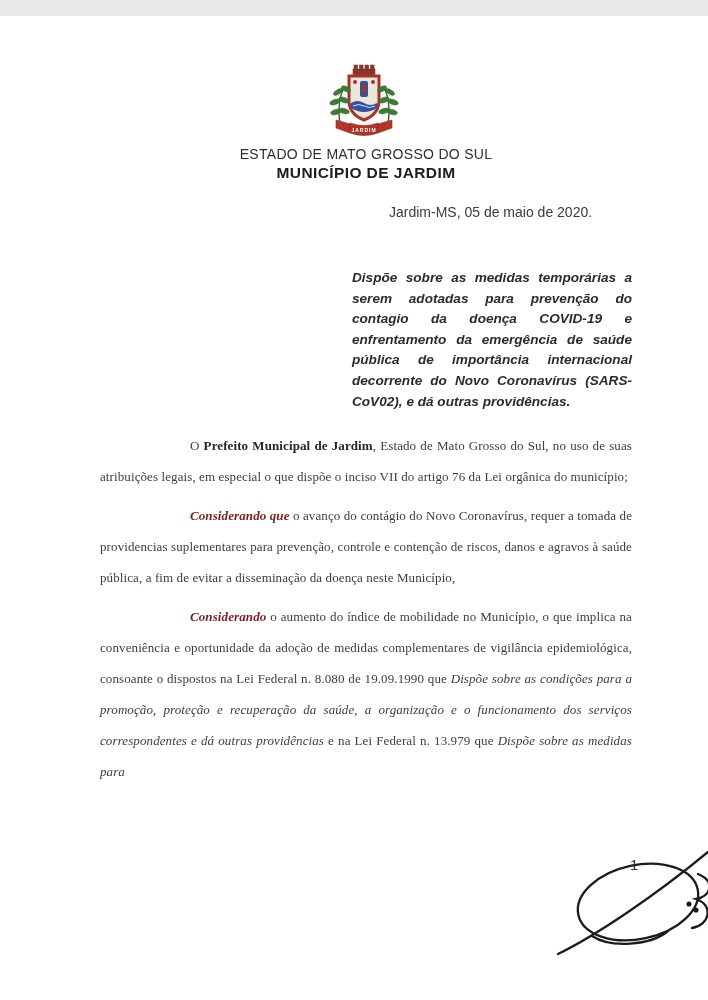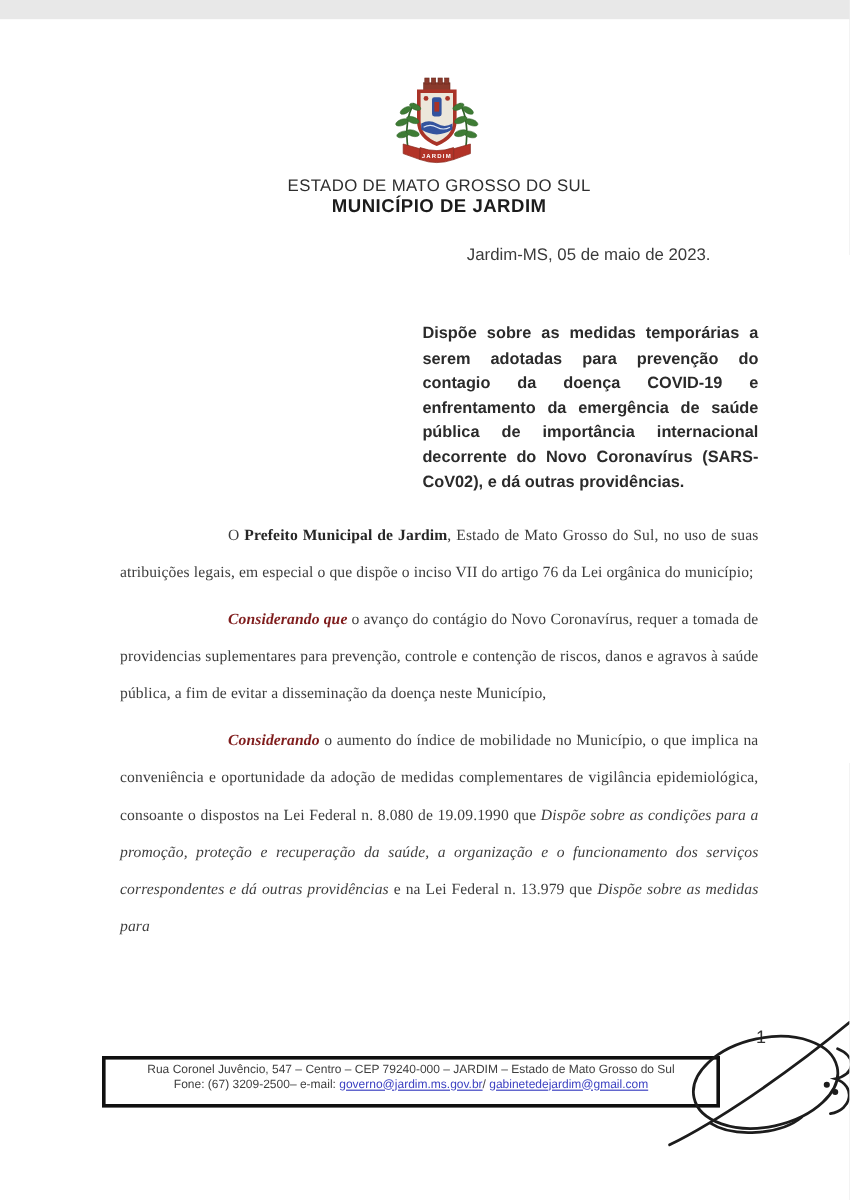--- a/index.html
+++ b/index.html
@@ -16,21 +16,21 @@
   .crest{position:absolute;left:324px;top:46px;width:80px;height:80px;}
   .org-lines{position:absolute;left:12px;top:129px;width:708px;text-align:center;}
   .state-line{font-size:14px;letter-spacing:.3px;color:#2e2e2e;line-height:18px;}
   .muni-line{font-size:15.5px;font-weight:bold;letter-spacing:.4px;color:#1c1c1c;line-height:19px;}
   
   .decree-number{position:absolute;left:100px;top:187px;font-size:15px;font-weight:bold;color:#1e1e1e;letter-spacing:.2px;}
   .decree-date{position:absolute;left:389px;top:188px;font-size:14px;color:#3b3b3b;}
   
   .epigraph{
     position:absolute;left:352px;top:252px;width:280px;
-    font-size:13.6px;font-weight:bold;
+    font-size:13.6px;font-weight:bold;font-style:italic;
     line-height:20.6px;text-align:justify;color:#2b2b2b;
   }
   
   .body-copy{
     position:absolute;left:100px;top:414px;width:532px;
     font-size:13px;line-height:31px;text-align:justify;color:#3d3d3d;
     letter-spacing:.1px;
     font-family:Liberation Serif, serif;
   }
   .body-copy p{margin:0 0 8px 0;text-indent:90px;}
@@ -100,36 +100,32 @@
     <path d="M68 58 L54 62 L54 71 L68 66 Z" fill="#b23327" stroke="#8a2a1f" stroke-width="0.6"></path>
     <path d="M26 61 Q40 66 54 61 L54 71 Q40 76 26 71 Z" fill="#b23327" stroke="#8a2a1f" stroke-width="0.6"></path>
     <text x="40" y="69.5" text-anchor="middle" font-size="5" font-weight="bold" fill="#ffffff" font-family="Liberation Sans, sans-serif" letter-spacing="1">JARDIM</text>
   </svg>
 
   <div class="org-lines">
     <div class="state-line">ESTADO DE MATO GROSSO DO SUL</div>
     <div class="muni-line">MUNICÍPIO DE JARDIM</div>
   </div>
 
-  <div class="decree-date">Jardim-MS, 05 de maio de 2023.</div>
+  <div class="decree-date">Jardim-MS, 05 de maio de 2020.</div>
 
   <div class="epigraph">Dispõe sobre as medidas temporárias a serem adotadas para prevenção do contagio da doença COVID-19 e enfrentamento da emergência de saúde pública de importância internacional decorrente do Novo Coronavírus (SARS-CoV02), e dá outras providências.</div>
 
   <div class="body-copy">
     <p><span class="seg-regular">O </span><span class="seg-bold">Prefeito Municipal de Jardim</span><span class="seg-regular">, Estado de Mato Grosso do Sul, no uso de suas atribuições legais, em especial o que dispõe o inciso VII do artigo 76 da Lei orgânica do município;</span></p>
     <p><span class="seg-bold-italic">Considerando que</span><span class="seg-regular"> o avanço do contágio do Novo Coronavírus, requer a tomada de providencias suplementares para prevenção, controle e contenção de riscos, danos e agravos à saúde pública, a fim de evitar a disseminação da doença neste Município,</span></p>
     <p><span class="seg-bold-italic">Considerando</span><span class="seg-regular"> o aumento do índice de mobilidade no Município, o que implica na conveniência e oportunidade da adoção de medidas complementares de vigilância epidemiológica, consoante o dispostos na Lei Federal n. 8.080 de 19.09.1990 que </span><span class="seg-italic">Dispõe sobre as condições para a promoção, proteção e recuperação da saúde, a organização e o funcionamento dos serviços correspondentes e dá outras providências</span><span class="seg-regular"> e na Lei Federal n. 13.979 que </span><span class="seg-italic">Dispõe sobre as medidas para</span></p>
   </div>
 
   <div class="page-number">1</div>
 
-  <div class="footer-box">
-    <div>Rua Coronel Juvêncio, 547 – Centro – CEP 79240-000 – JARDIM – Estado de Mato Grosso do Sul</div>
-    <div><span>Fone: (67) 3209-2500– e-mail: </span><span class="email-link">governo@jardim.ms.gov.br</span><span>/ </span><span class="email-link">gabinetedejardim@gmail.com</span></div>
-  </div>
 
   <svg class="signature" viewBox="0 0 170 135">
     <g fill="none" stroke="#1c1c1c" stroke-width="2.3" stroke-linecap="round">
       <ellipse cx="98" cy="66" rx="61" ry="37" transform="rotate(-12 98 66)"></ellipse>
       <path d="M18 118 C 55 100, 115 60, 168 16"></path>
       <path d="M158 38 C 175 45, 172 60, 156 63 C 174 69, 170 89, 152 92"></path>
       <path d="M52 100 C 70 112, 110 110, 128 95"></path>
       <circle cx="149" cy="68" r="1.4" fill="#1c1c1c"></circle>
       <circle cx="156" cy="74" r="1.4" fill="#1c1c1c"></circle>
     </g>

